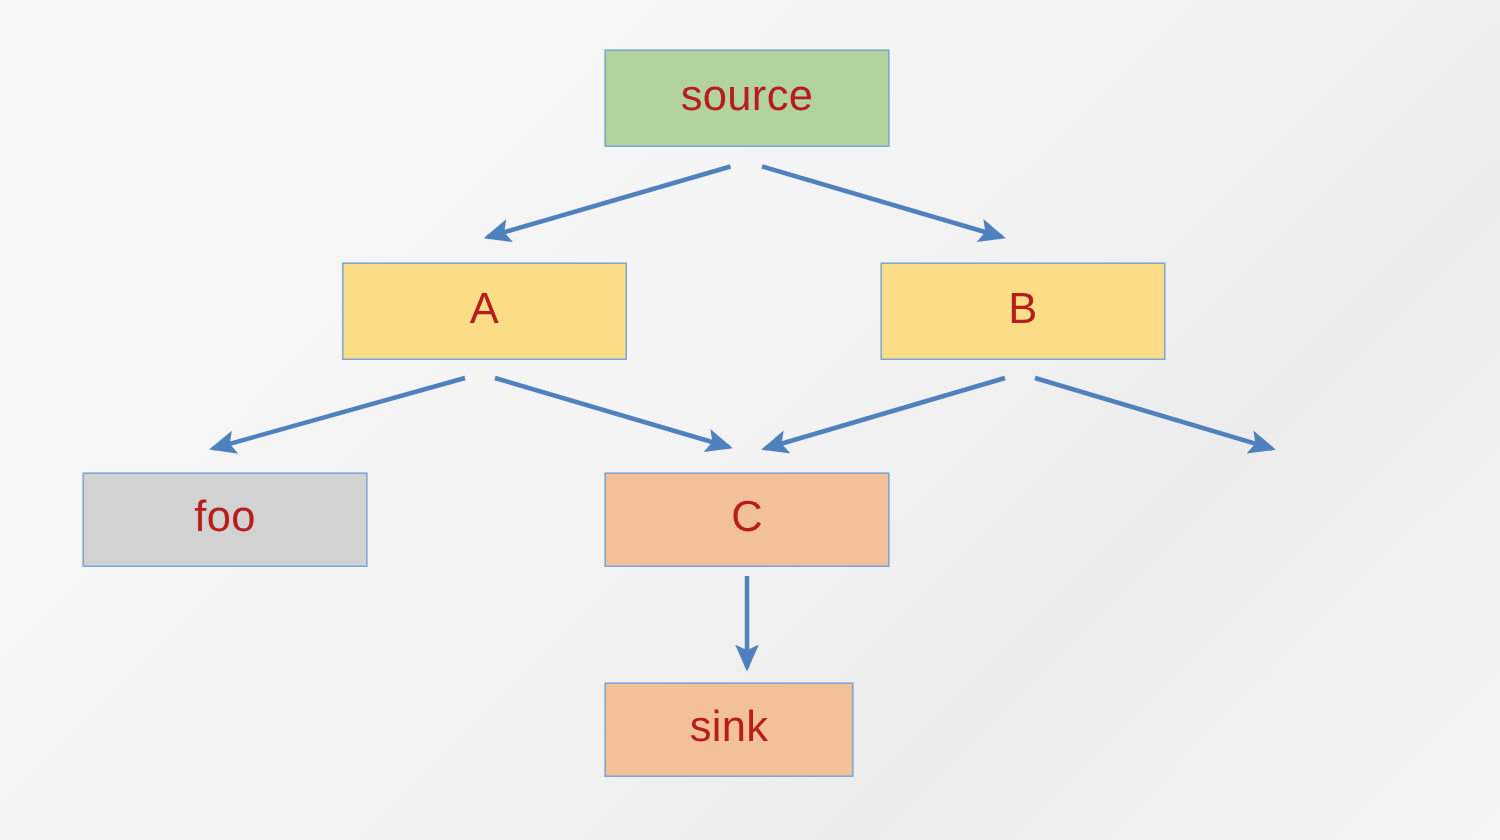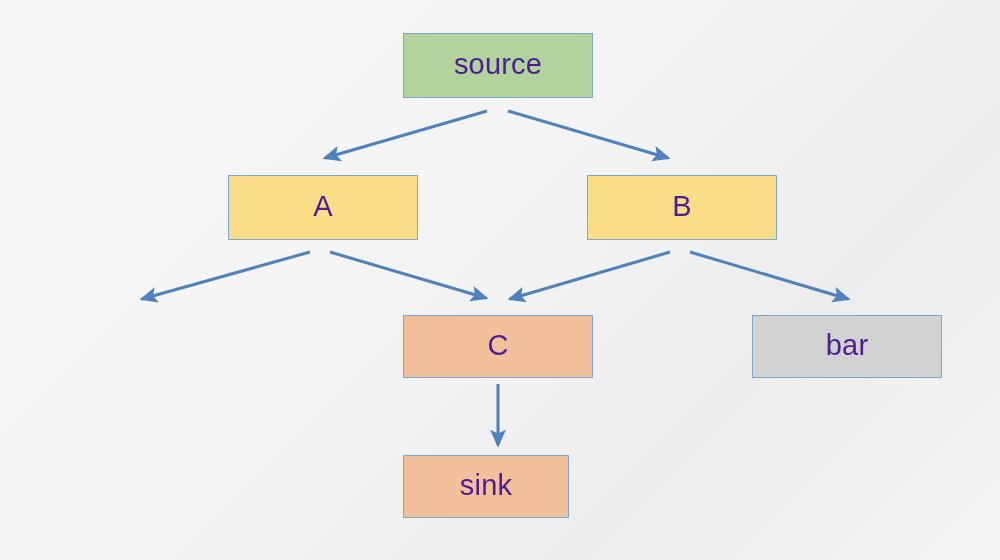--- a/index.html
+++ b/index.html
@@ -28,21 +28,21 @@
     pointer-events: none;
   }
   .node {
     position: absolute;
     box-sizing: border-box;
     border: 1.4px solid #7ba7d7;
     display: flex;
     align-items: center;
     justify-content: center;
     font-size: 29px;
-    color: #4c1d95;
+    color: #b91c1c;
     line-height: 1;
     letter-spacing: 0.2px;
     font-family: "Liberation Sans", sans-serif;
   }
   .node-label {
     display: block;
     transform: translateY(-1px);
   }
 </style>
 </head>
@@ -72,26 +72,26 @@
   </div>
 
   <div class="node" style="left: 228px; top: 175px; width: 190px; height: 65px; background: rgb(251, 221, 135); border-color: rgb(123, 167, 215);">
     <span class="node-label">A</span>
   </div>
 
   <div class="node" style="left: 587px; top: 175px; width: 190px; height: 65px; background: rgb(251, 221, 135); border-color: rgb(123, 167, 215);">
     <span class="node-label">B</span>
   </div>
 
+  <div class="node" style="left: 55px; top: 315px; width: 190px; height: 63px; background: rgb(210, 210, 210); border-color: rgb(123, 167, 215);">
+    <span class="node-label">foo</span>
+  </div>
 
   <div class="node" style="left: 403px; top: 315px; width: 190px; height: 63px; background: rgb(242, 192, 154); border-color: rgb(123, 167, 215);">
     <span class="node-label">C</span>
   </div>
 
-  <div class="node" style="left: 752px; top: 315px; width: 190px; height: 63px; background: rgb(210, 210, 210); border-color: rgb(123, 167, 215);">
-    <span class="node-label">bar</span>
-  </div>
 
   <div class="node" style="left: 403px; top: 455px; width: 166px; height: 63px; background: rgb(242, 192, 154); border-color: rgb(123, 167, 215);">
     <span class="node-label">sink</span>
   </div>
 
 </div>
 
 </body></html>

